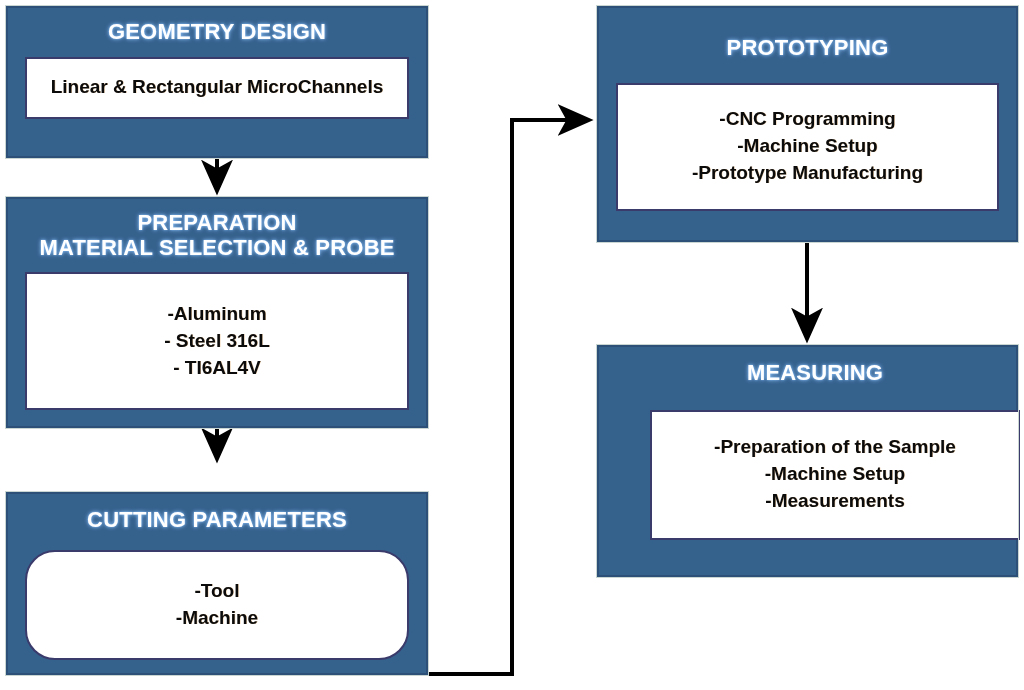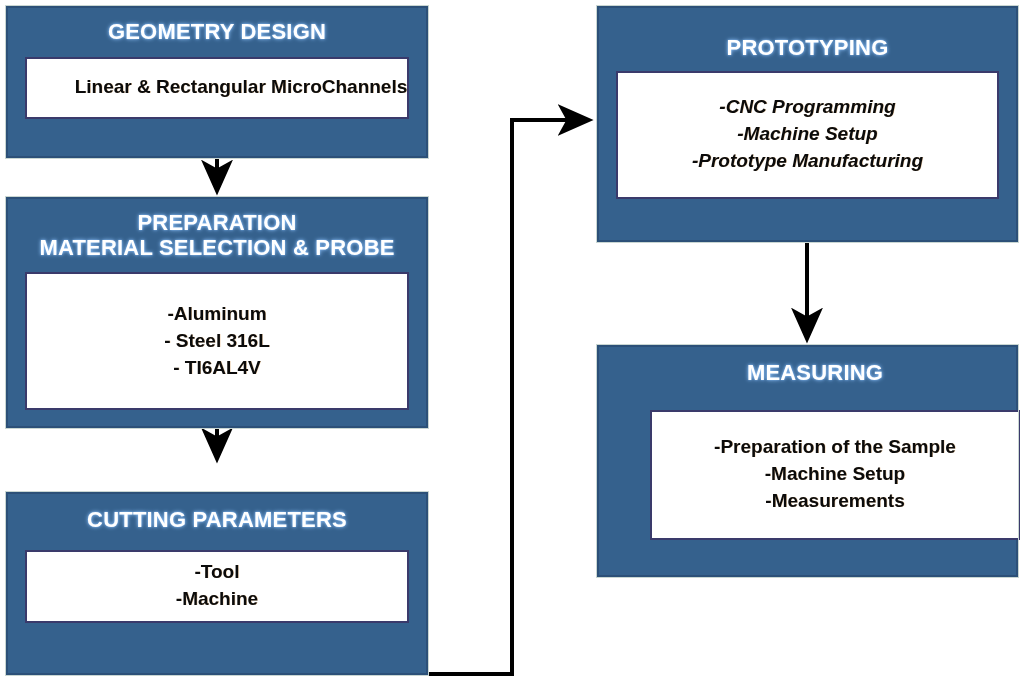--- a/index.html
+++ b/index.html
@@ -52,30 +52,30 @@
     font-weight: bold;
     font-size: 19px;
     line-height: 1.42;
     text-align: center;
     white-space: nowrap;
     text-shadow: 0.5px 0 0 rgba(200,110,0,0.35);
   }
 
   
   #stage-geometry   { left: 6px;   top: 6px;   width: 422px; height: 152px; padding-top: 12px; }
-  #stage-geometry .inner { margin-top: 12px; height: 62px; align-items: flex-end; }
+  #stage-geometry .inner { margin-top: 12px; height: 62px; }
 
   #stage-material   { left: 6px;   top: 197px; width: 422px; height: 231px; padding-top: 12px; }
   #stage-material .inner { margin-top: 12px; height: 138px; }
 
   #stage-cutting    { left: 6px;   top: 492px; width: 422px; height: 183px; padding-top: 14px; }
-  #stage-cutting .inner { margin-top: 17px; height: 73px; }
+  #stage-cutting .inner { margin-top: 17px; height: 110px; border-radius: 30px; }
 
   #stage-prototyping{ left: 597px; top: 6px;   width: 421px; height: 236px; padding-top: 28px; }
-  #stage-prototyping .inner { margin-top: 10px; height: 128px; font-style: italic; }
+  #stage-prototyping .inner { margin-top: 22px; height: 128px; }
 
   #stage-measuring  { left: 597px; top: 345px; width: 421px; height: 232px; padding-top: 14px; padding-left: 15px; }
   #stage-measuring .inner { margin-top: 24px; height: 130px; margin-left: 40px; }
 
   
   .connector { position: absolute; left: 0; top: 0; width: 1024px; height: 690px; pointer-events: none; }
 </style>
 </head>
 <body>
 

